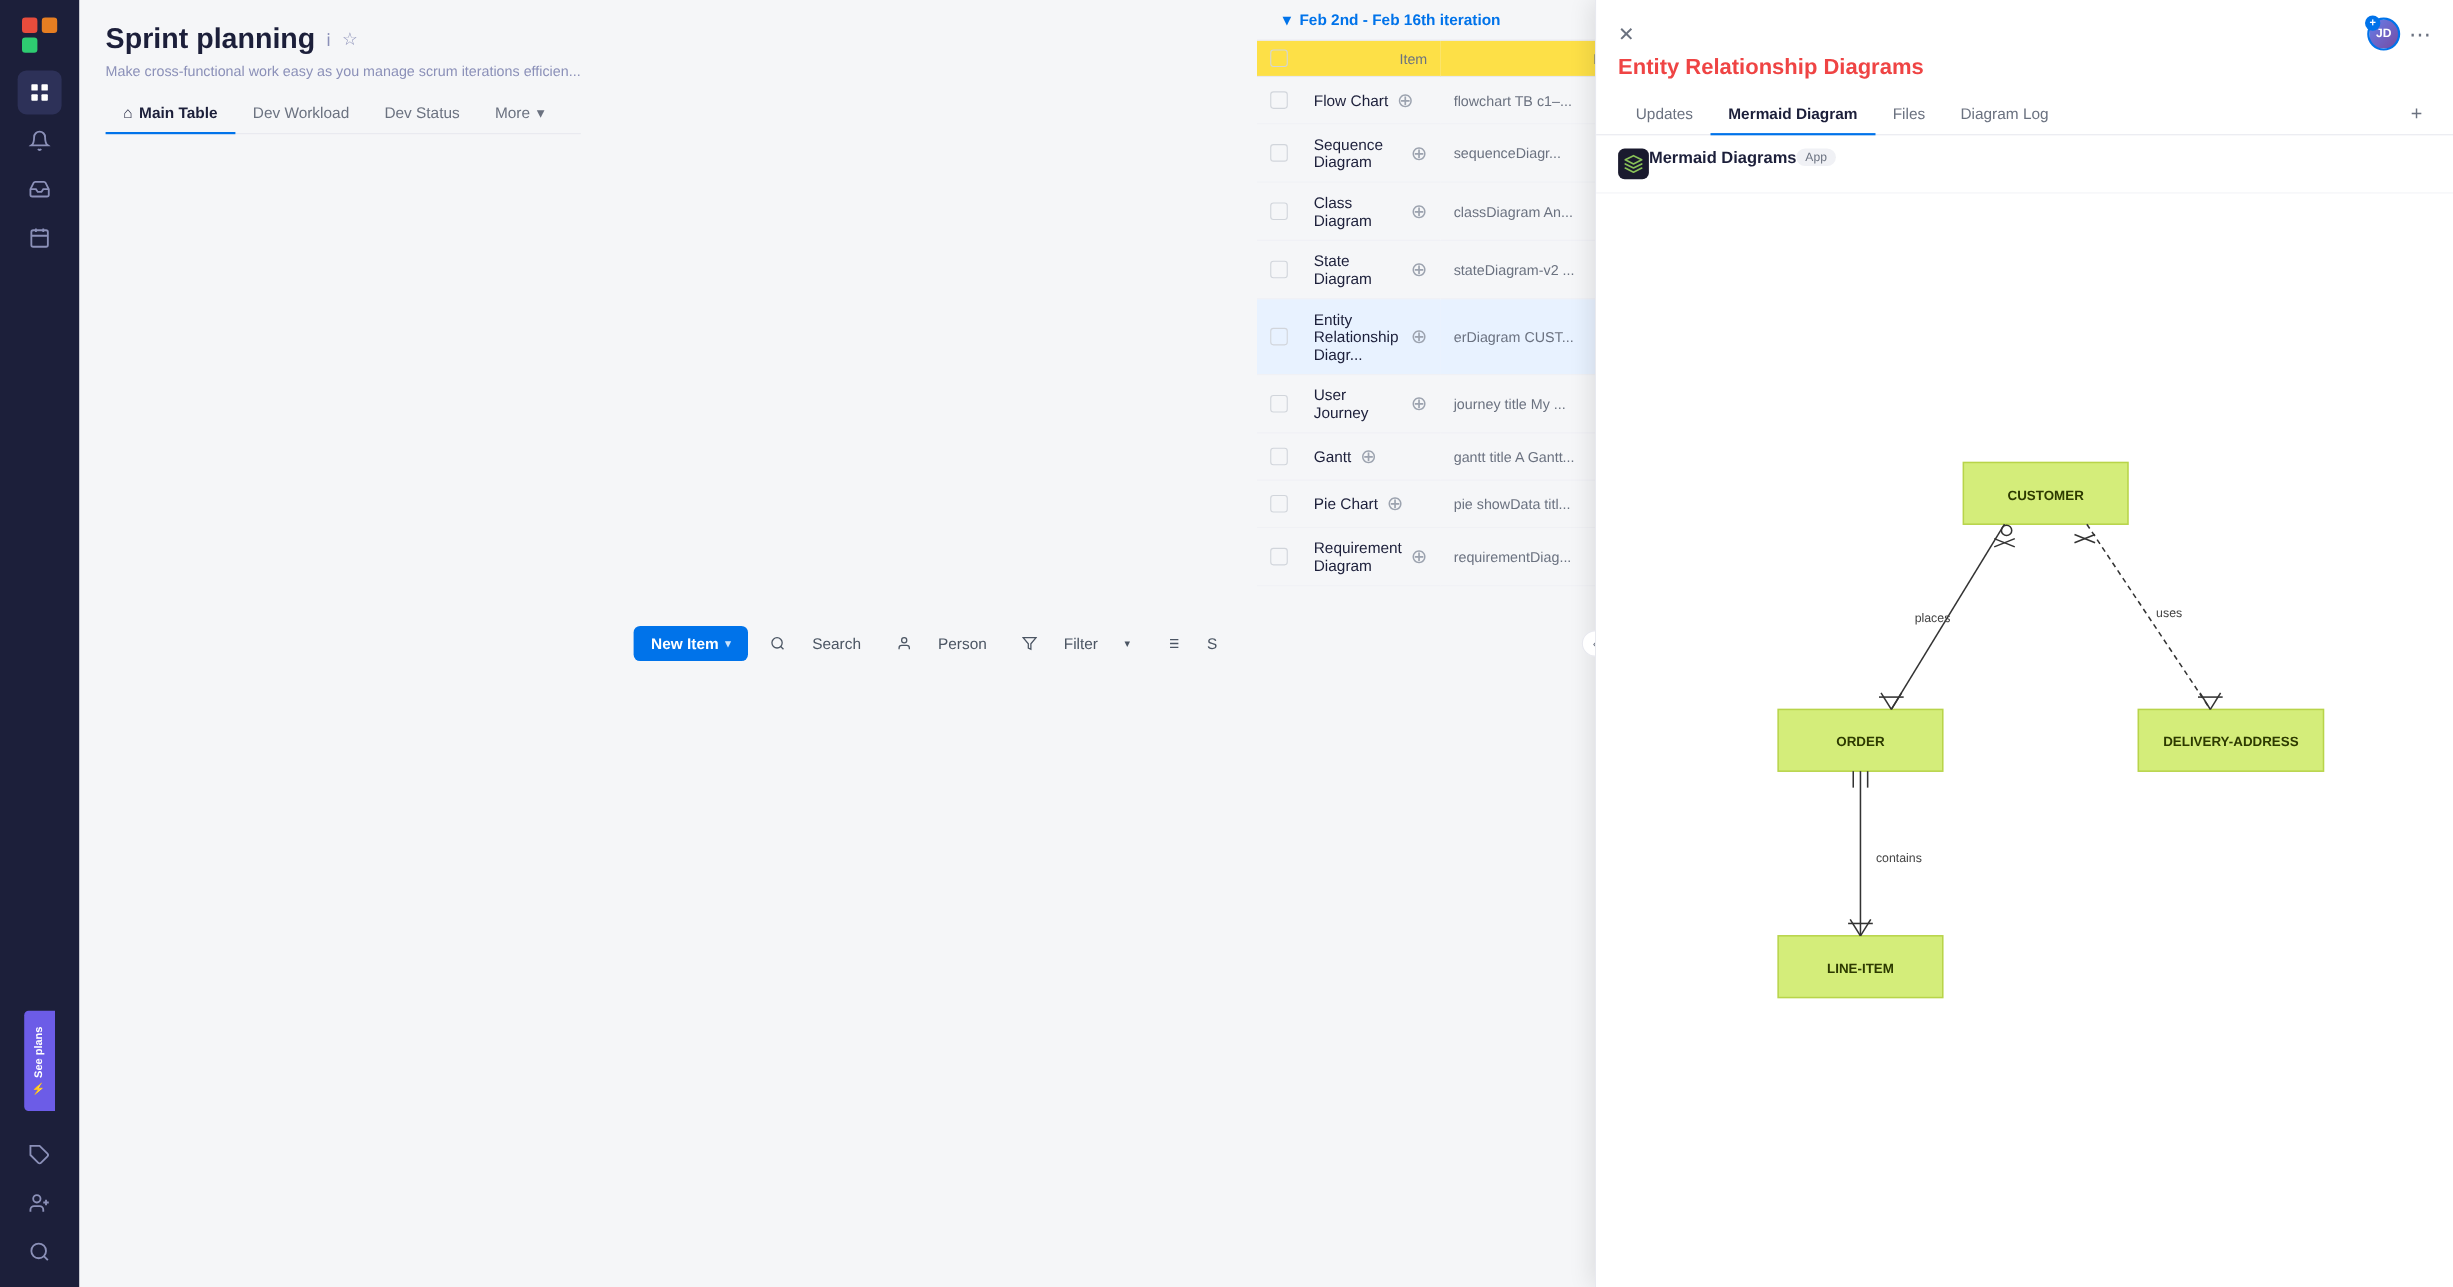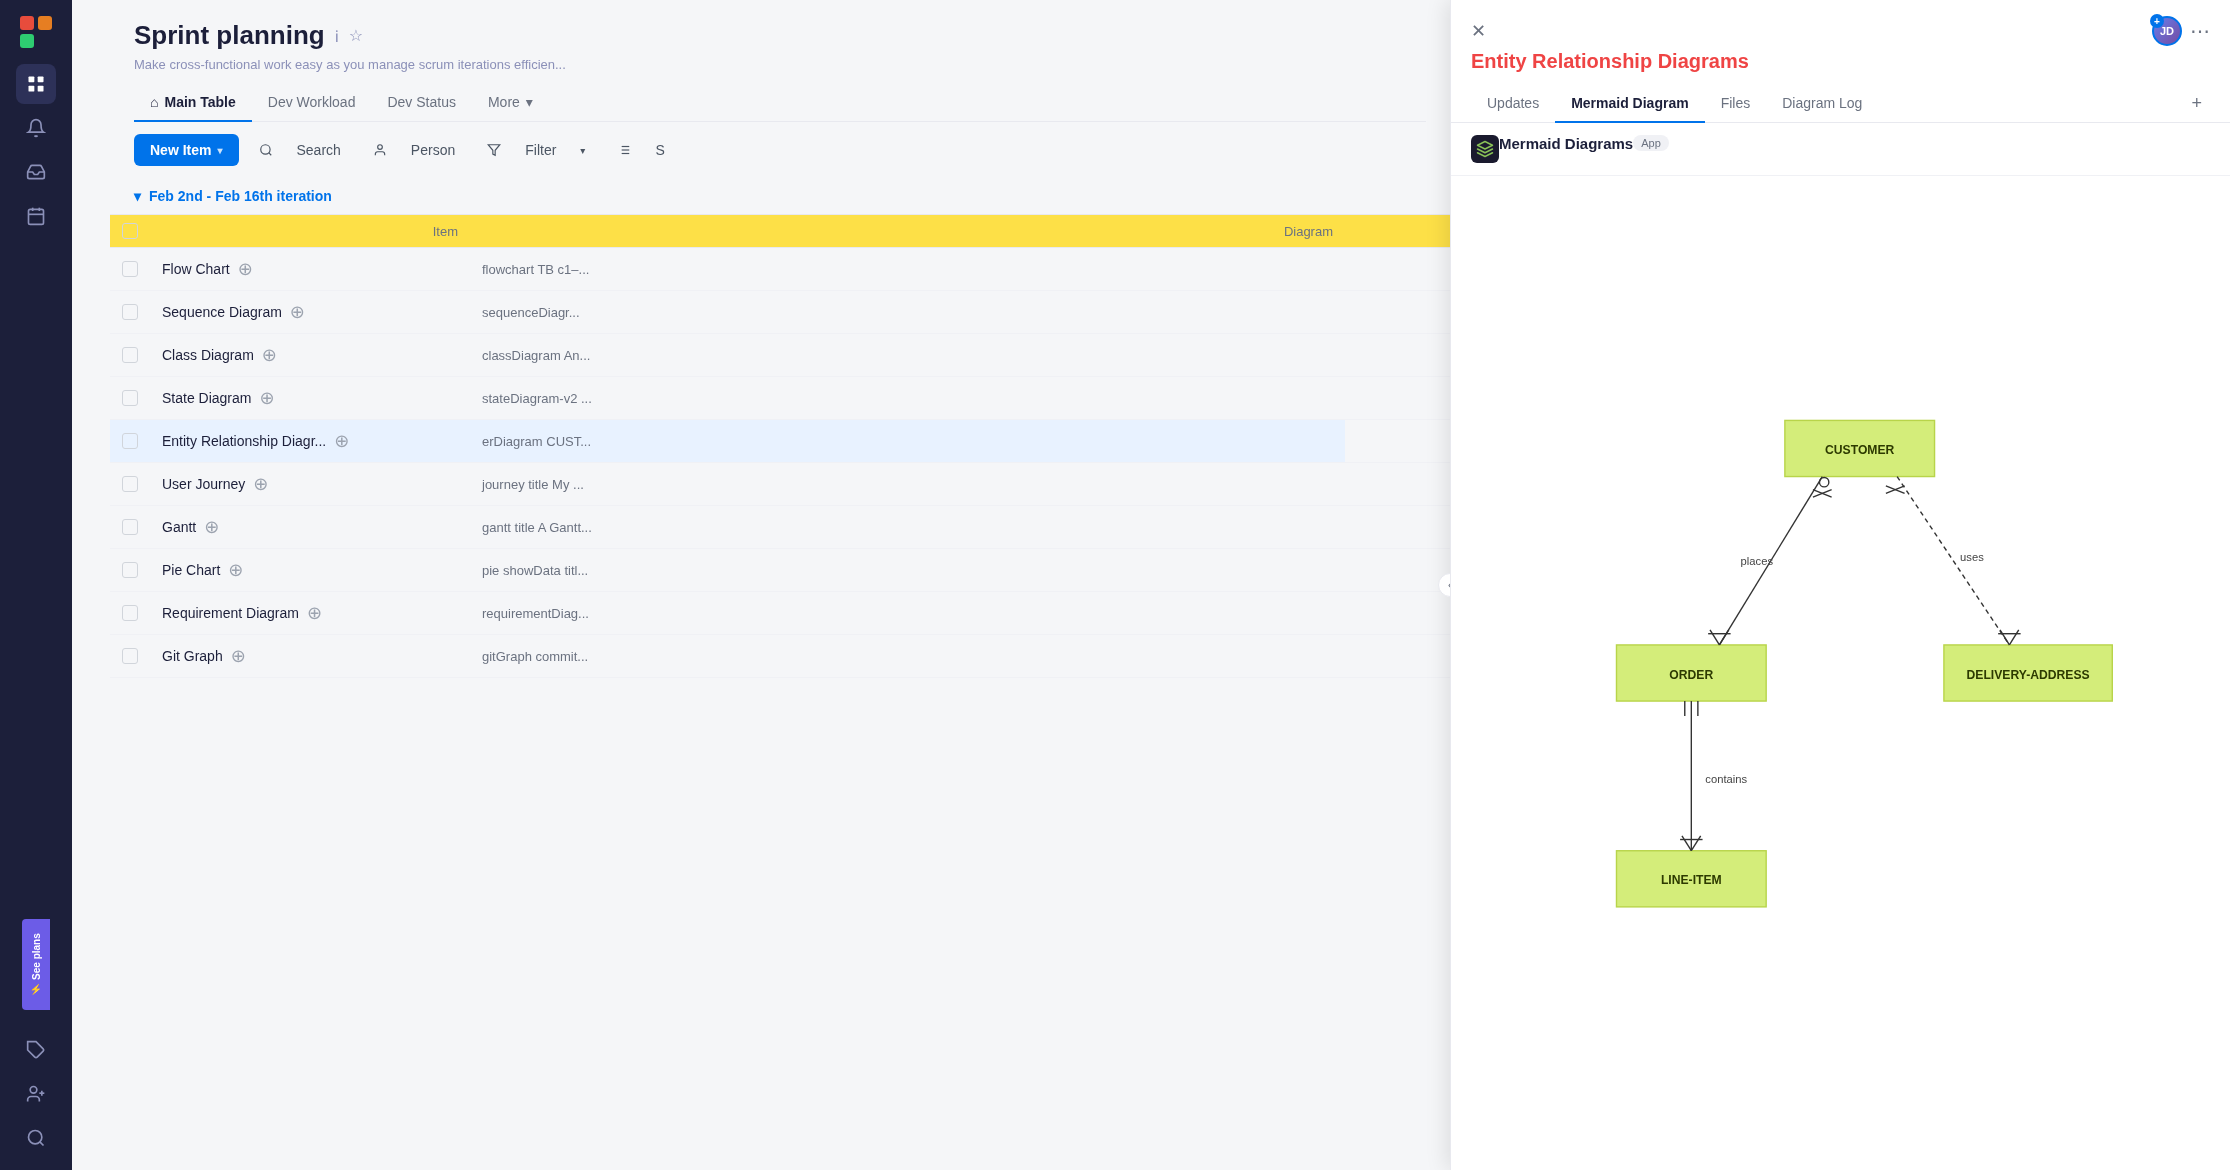--- a/index.html
+++ b/index.html
@@ -345,24 +345,23 @@
 
     .main-content {
       display: flex;
       flex: 1;
       overflow: hidden;
     }
 
     .left-section {
       flex: 1;
       display: flex;
-      flex-direction: column;
+      flex-direction: row;
       overflow: hidden;
       position: relative;
-      padding-left: 38px;
     }
 
     
     .mermaid-icon {
       width: 28px; height: 28px;
       border-radius: 6px;
       background: #1a1a2e;
       display: flex; align-items: center; justify-content: center;
       font-size: 13px;
     }
@@ -677,36 +676,20 @@
       <td>
         <div class="item-cell">
           <span style="font-size:14px;color:#1c1f3a;">Requirement Diagram</span>
           <span class="add-btn">⊕</span>
         </div>
       </td>
       <td>
         <span class="diagram-text">requirementDiag...</span>
       </td>
     </tr>
-            <tr>
-      <td>
-        <div class="checkbox-cell">
-          <div class="checkbox"></div>
-        </div>
-      </td>
-      <td>
-        <div class="item-cell">
-          <span style="font-size:14px;color:#1c1f3a;">Git Graph</span>
-          <span class="add-btn">⊕</span>
-        </div>
-      </td>
-      <td>
-        <span class="diagram-text">gitGraph commit...</span>
-      </td>
-    </tr>
           </tbody>
       </table>
     </div>
 
     <div class="collapse-toggle">‹</div>
   </div>
 
   <div class="right-panel">
 
     <div class="panel-header">

